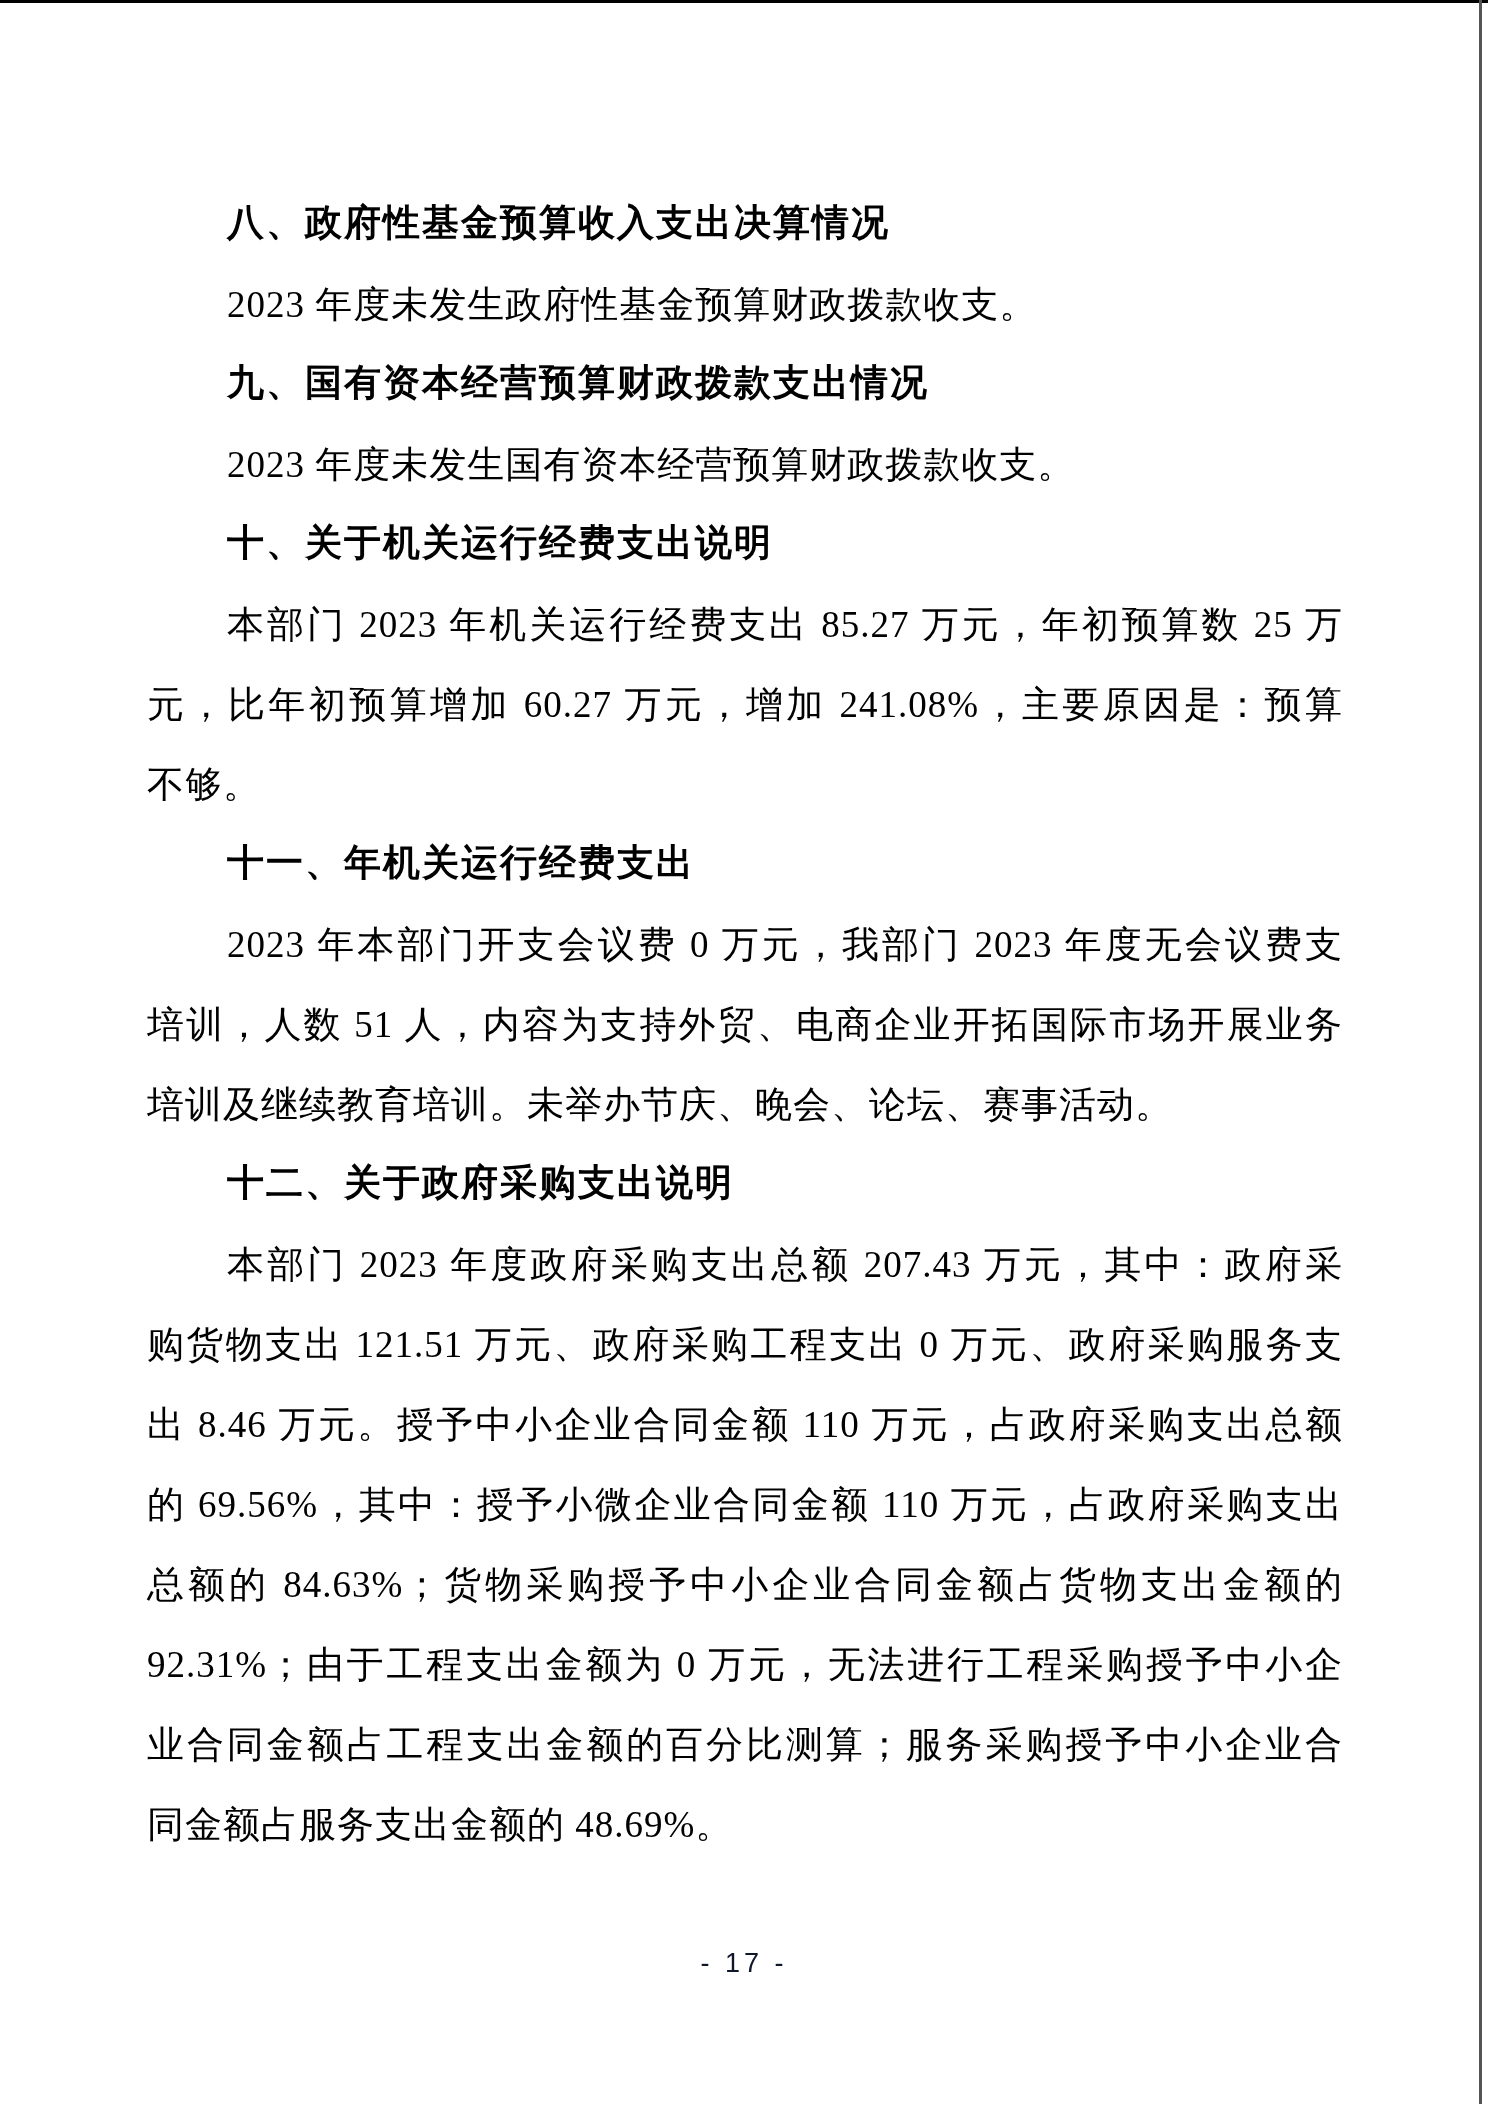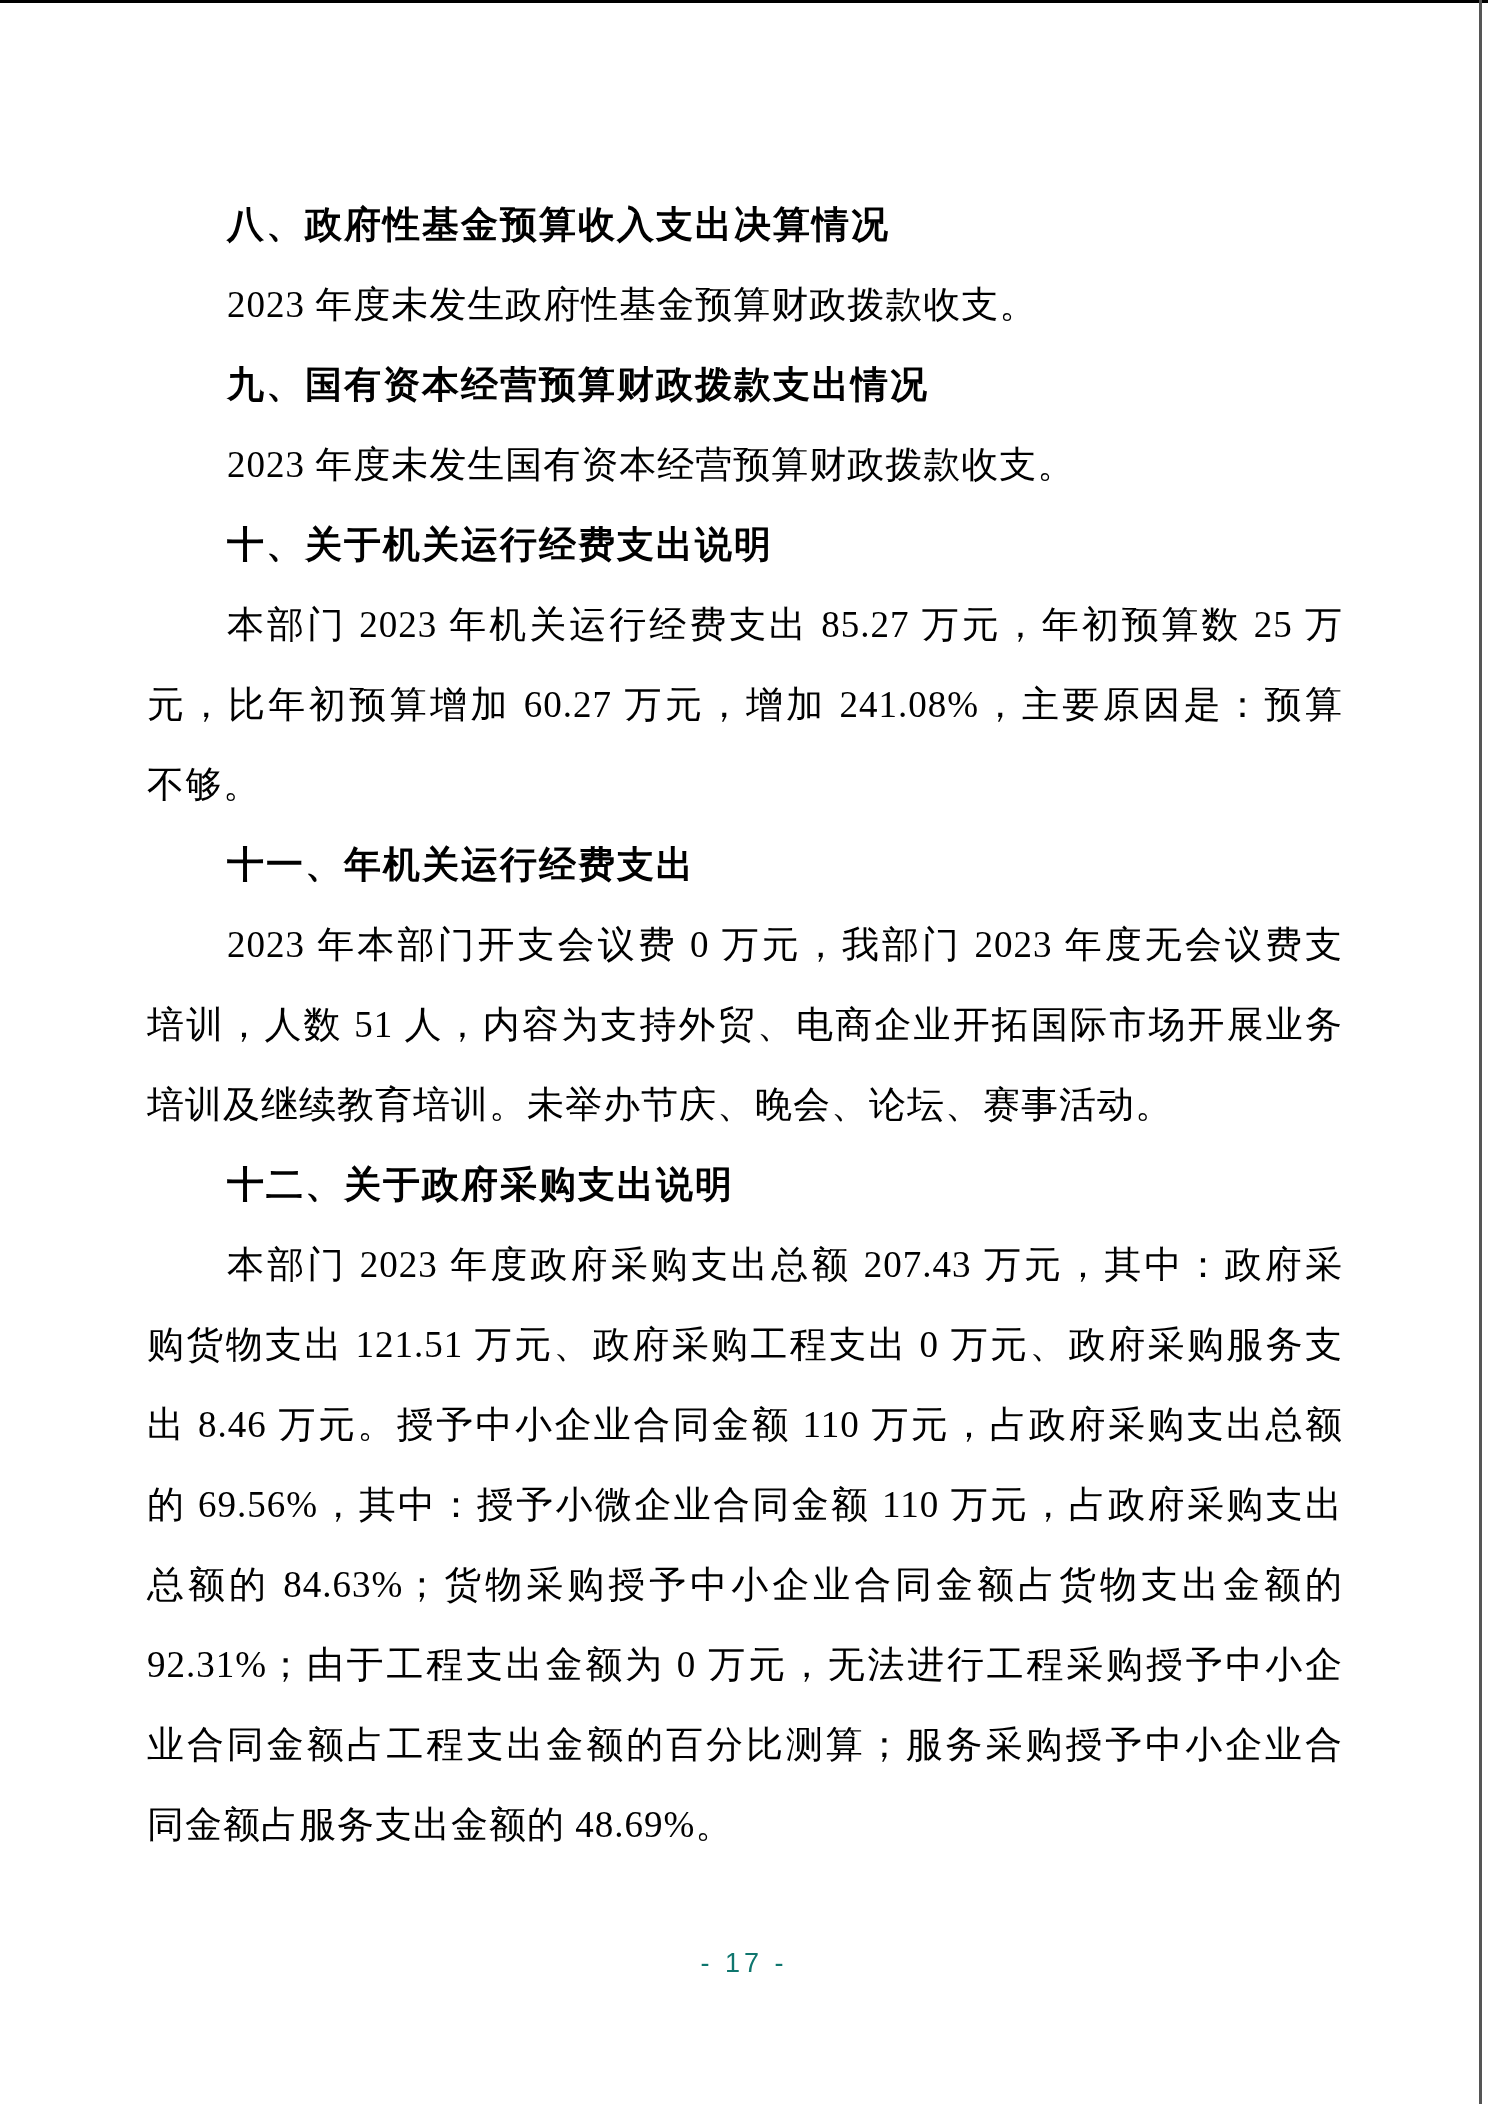--- a/index.html
+++ b/index.html
@@ -37,34 +37,34 @@
   }
   .indent{
     padding-left:80px;
   }
   .justify{
     text-align:justify;
     text-align-last:justify;
     -moz-text-align-last:justify;
   }
   .heading{
-    font-family:Liberation Serif, serif;
+    font-family:Liberation Mono, monospace;
     font-weight:bold;
     letter-spacing:2px;
   }
   .footer{
     position:absolute;
     left:0;
     top:1948px;
     width:1488px;
     text-align:center;
     font-family:"Liberation Sans","DejaVu Sans",sans-serif;
     font-size:27px;
     letter-spacing:4px;
-    color:#0f766e;
+    color:#0f172a;
   }
 </style>
 </head>
 <body>
 
 <div class="page">
   <div class="scan-edge-top"></div>
   <div class="scan-edge-right"></div>
 
   <div class="content">

